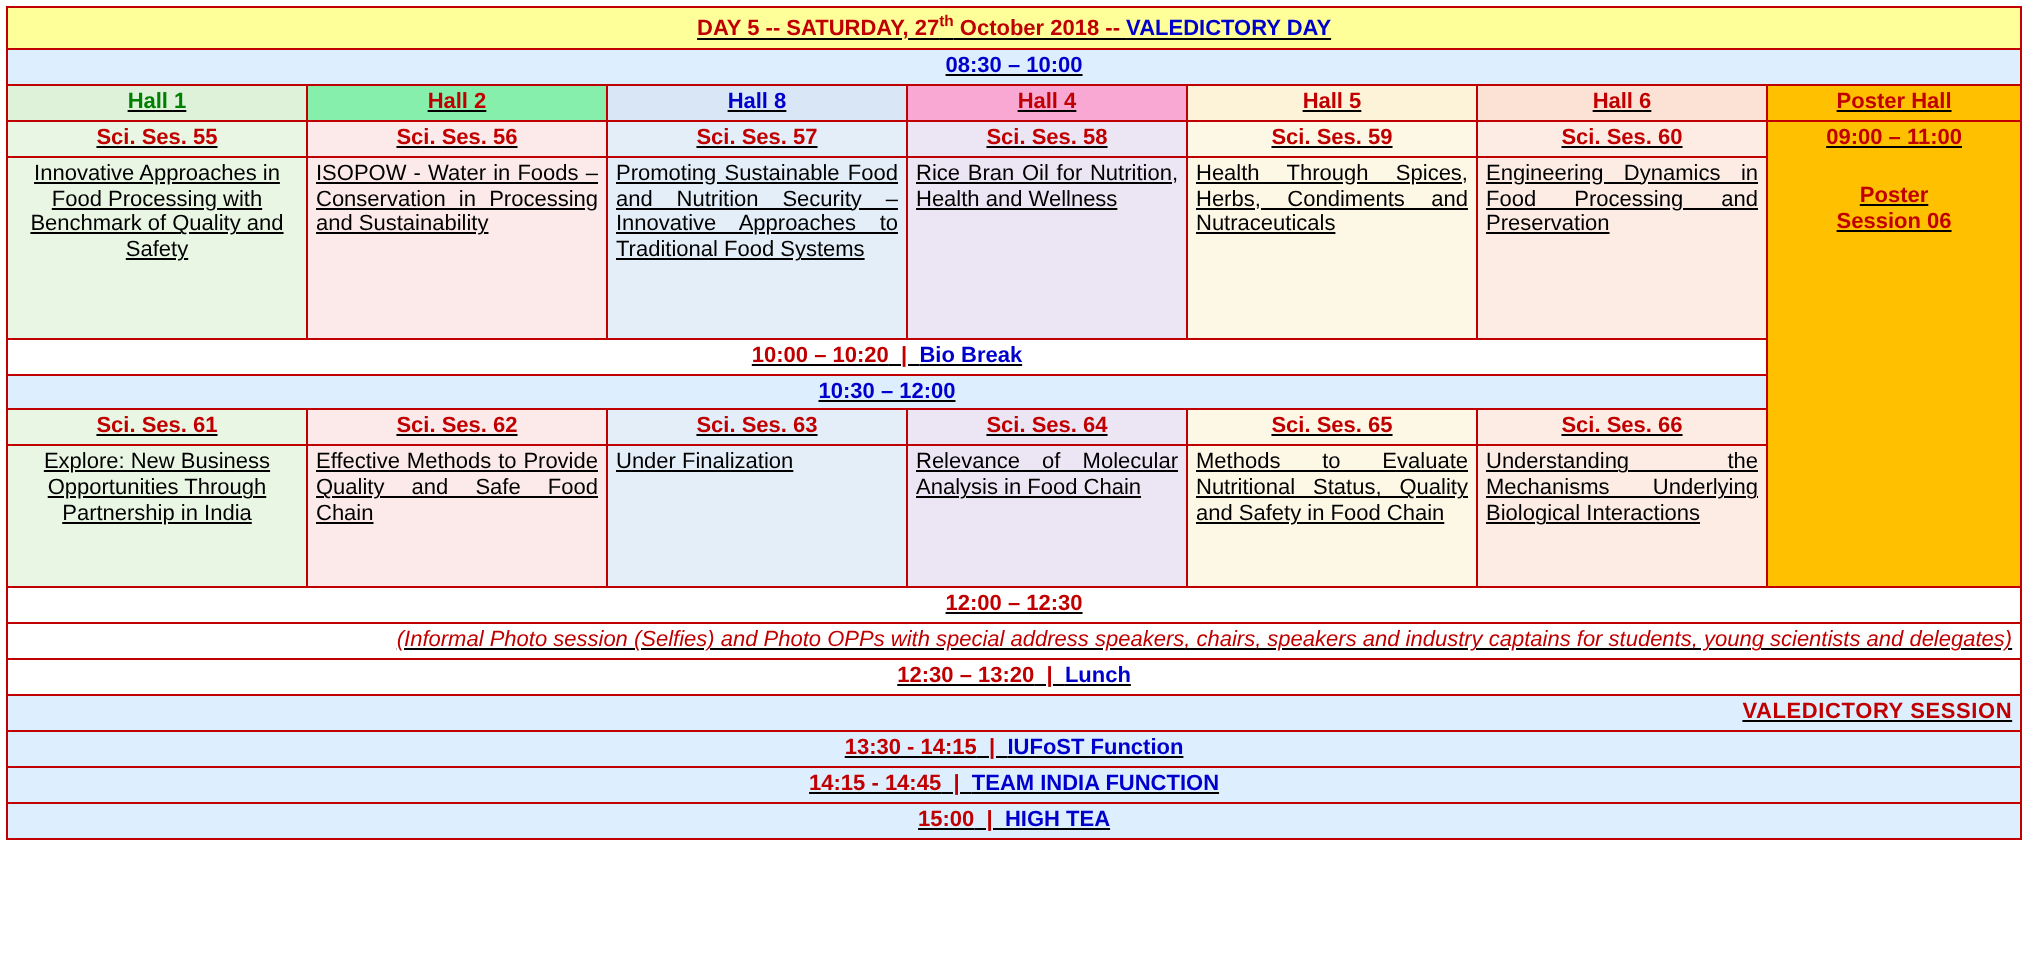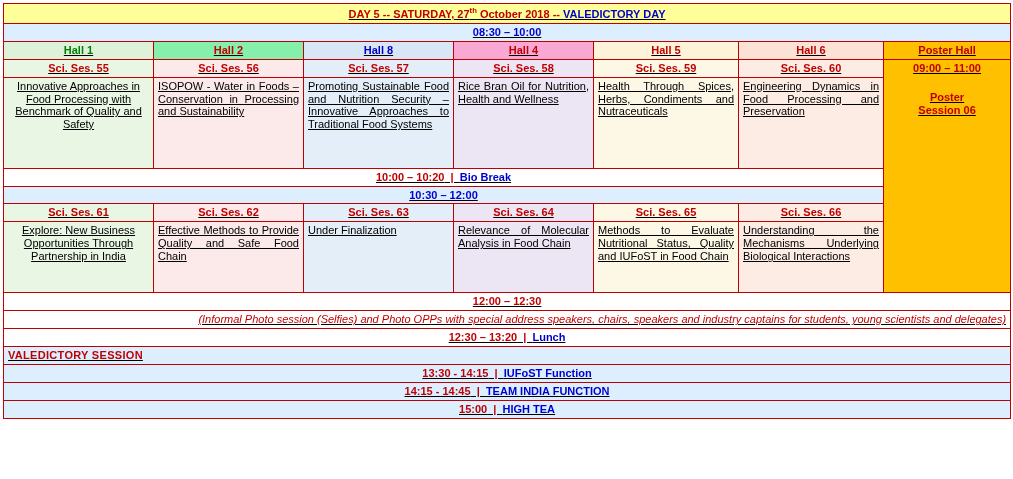--- a/index.html
+++ b/index.html
@@ -120,21 +120,21 @@
     margin-top: 44px;
   }
   .lunch {
     text-align: center;
     font-weight: bold;
     font-size: 12.5px;
     padding: 4px 2px;
   }
   .valhdr {
     background: #ddeeff;
-    text-align: left;
+    text-align: right;
     font-weight: bold;
     color: #c00000;
     font-size: 15px;
     padding: 4px 2px;
     letter-spacing: 0.3px;
   }
   .valrow {
     background: #ddeeff;
     text-align: center;
     font-weight: bold;
@@ -215,21 +215,21 @@
         <td class="seshdr h4b">Sci. Ses. 64</td>
         <td class="seshdr h5b">Sci. Ses. 65</td>
         <td class="seshdr h6b">Sci. Ses. 66</td>
       </tr>
 
       <tr>
         <td class="cellbody2 just h1b">Explore: New Business Opportunities Through Partnership in India</td>
         <td class="cellbody2 just h2b">Effective Methods to Provide Quality and Safe Food Chain</td>
         <td class="cellbody2 just h3b">Under Finalization</td>
         <td class="cellbody2 just h4b">Relevance of Molecular Analysis in Food Chain</td>
-        <td class="cellbody2 just h5b">Methods to Evaluate Nutritional Status, Quality and IUFoST in Food Chain</td>
+        <td class="cellbody2 just h5b">Methods to Evaluate Nutritional Status, Quality and Safety in Food Chain</td>
         <td class="cellbody2 just h6b">Understanding the Mechanisms Underlying Biological Interactions</td>
       </tr>
 
       <tr>
         <td class="midtime" colspan="7">12:00 – 12:30</td>
       </tr>
 
       <tr>
         <td class="photo" colspan="7">(Informal Photo session (Selfies) and Photo OPPs with special address speakers, chairs, speakers and industry captains for students, young scientists and delegates)</td>
       </tr>

